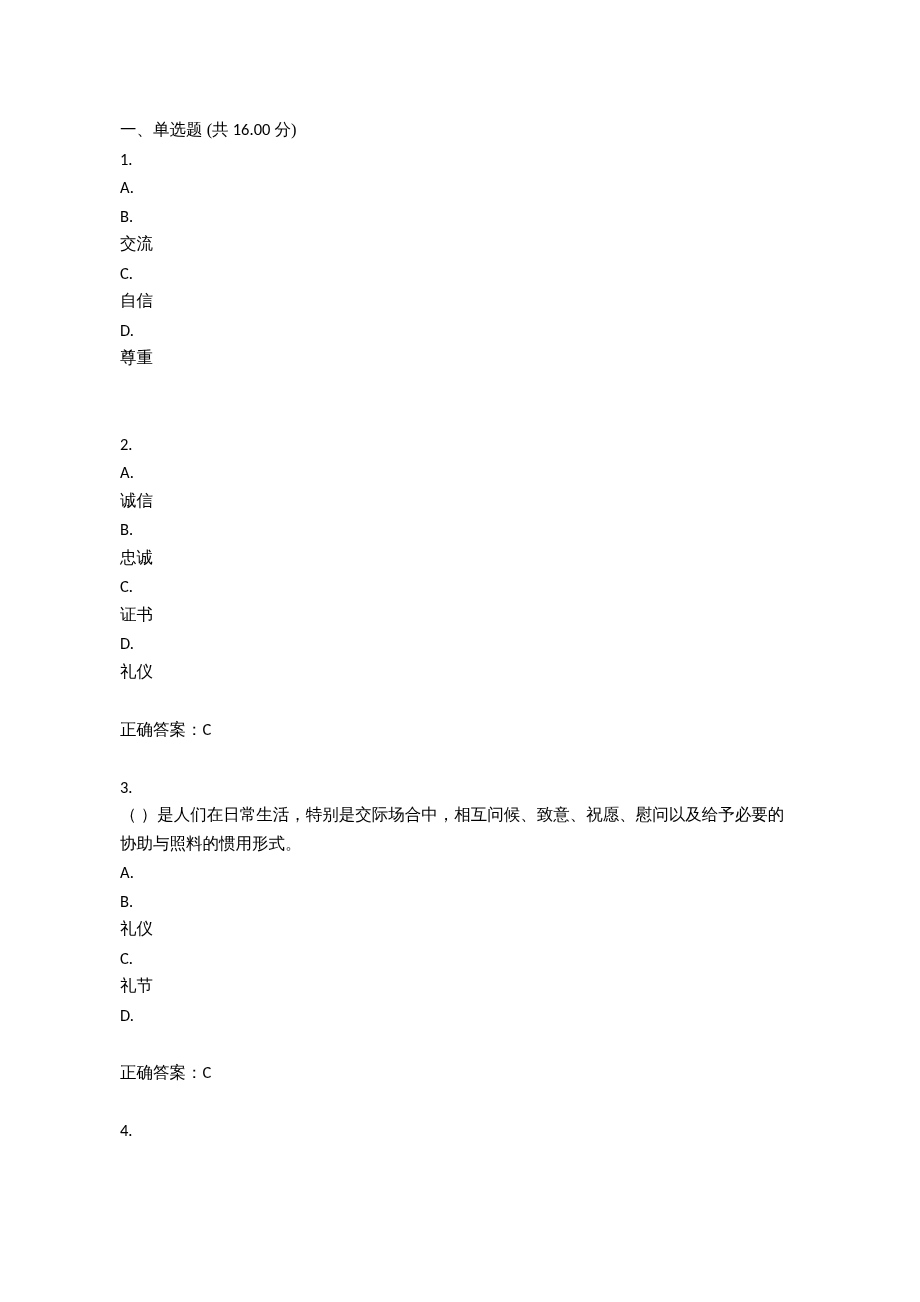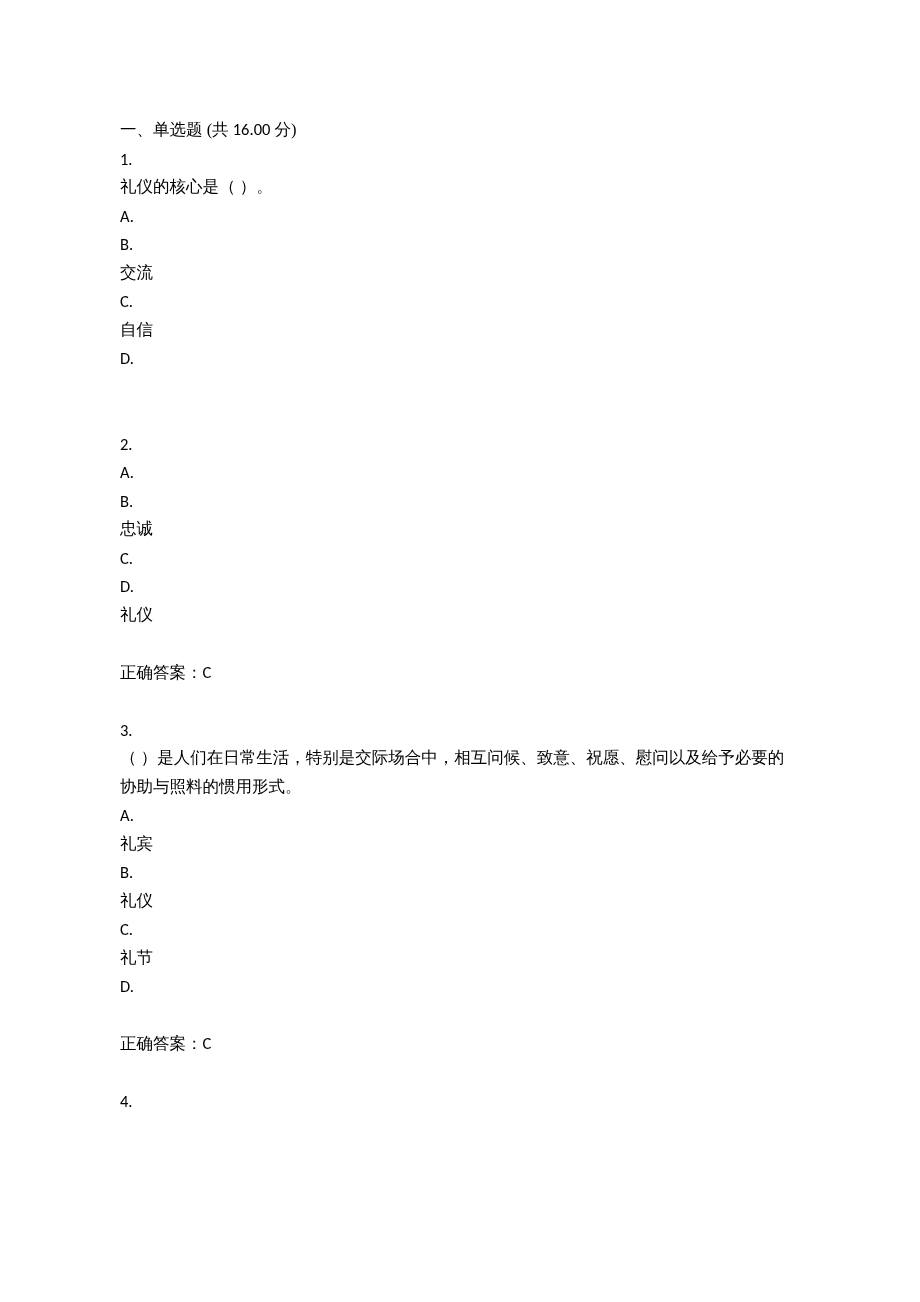--- a/index.html
+++ b/index.html
@@ -25,47 +25,48 @@
 </head>
 <body>
 
 <div class="page">
 
   <div class="block">
     <span>一、单选题 (共 </span><span class="latin">16.00</span><span> 分)</span>
   </div>
 
   <div class="block latin">1.</div>
-  <div class="block">礼仪的核心是（ ）。</div>
   <div class="block latin">A.</div>
   <div class="block latin">B.</div>
   <div class="block">交流</div>
   <div class="block latin">C.</div>
   <div class="block">自信</div>
   <div class="block latin">D.</div>
+  <div class="block">尊重</div>
   <div class="block">&nbsp;</div>
   <div class="block">&nbsp;</div>
 
   <div class="block latin">2.</div>
   <div class="block latin">A.</div>
+  <div class="block">诚信</div>
   <div class="block latin">B.</div>
   <div class="block">忠诚</div>
   <div class="block latin">C.</div>
+  <div class="block">证书</div>
   <div class="block latin">D.</div>
   <div class="block">礼仪</div>
   <div class="block">&nbsp;</div>
   <div class="block">
     <span>正确答案：</span><span class="latin">C</span>
   </div>
   <div class="block">&nbsp;</div>
 
   <div class="block latin">3.</div>
   <div class="block">（  ）是人们在日常生活，特别是交际场合中，相互问候、致意、祝愿、慰问以及给予必要的协助与照料的惯用形式。</div>
   <div class="block latin">A.</div>
-  <div class="block">礼宾</div>
   <div class="block latin">B.</div>
   <div class="block">礼仪</div>
   <div class="block latin">C.</div>
   <div class="block">礼节</div>
   <div class="block latin">D.</div>
   <div class="block">&nbsp;</div>
   <div class="block">
     <span>正确答案：</span><span class="latin">C</span>
   </div>
   <div class="block">&nbsp;</div>

